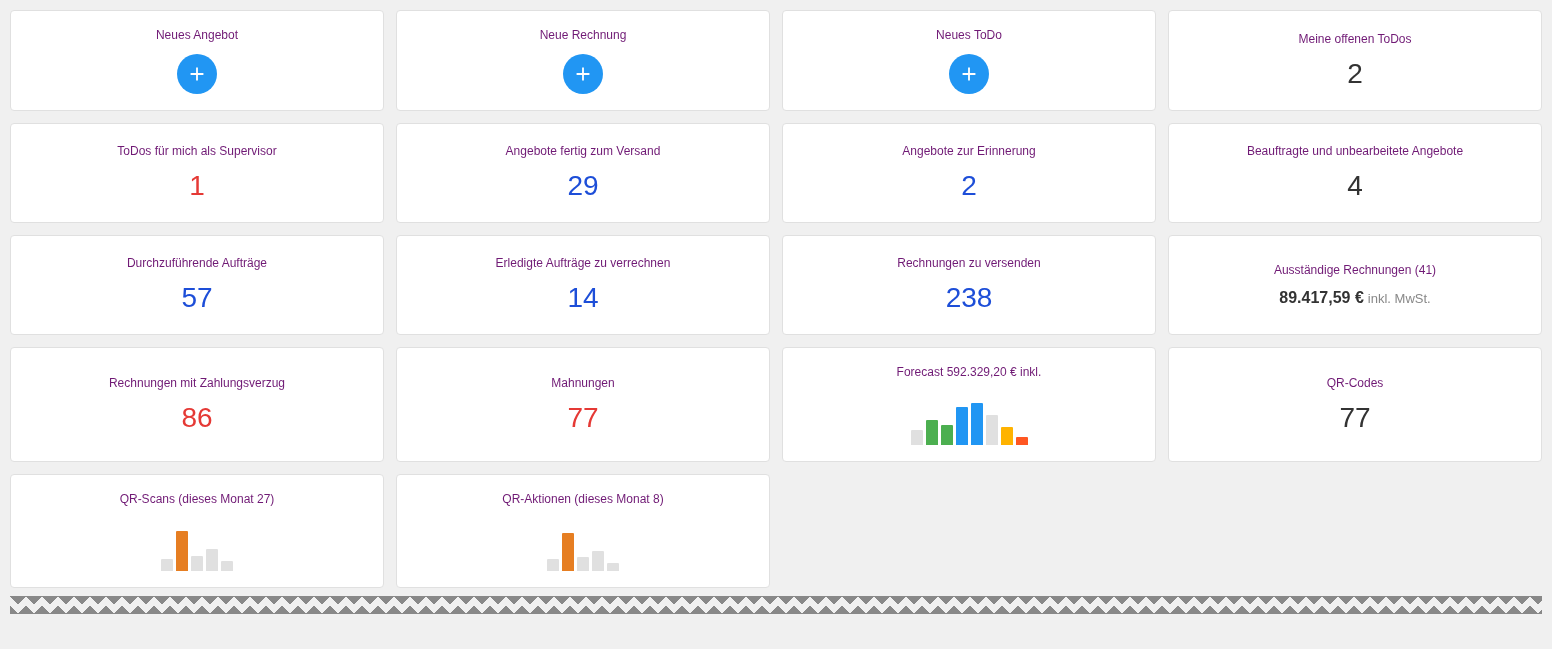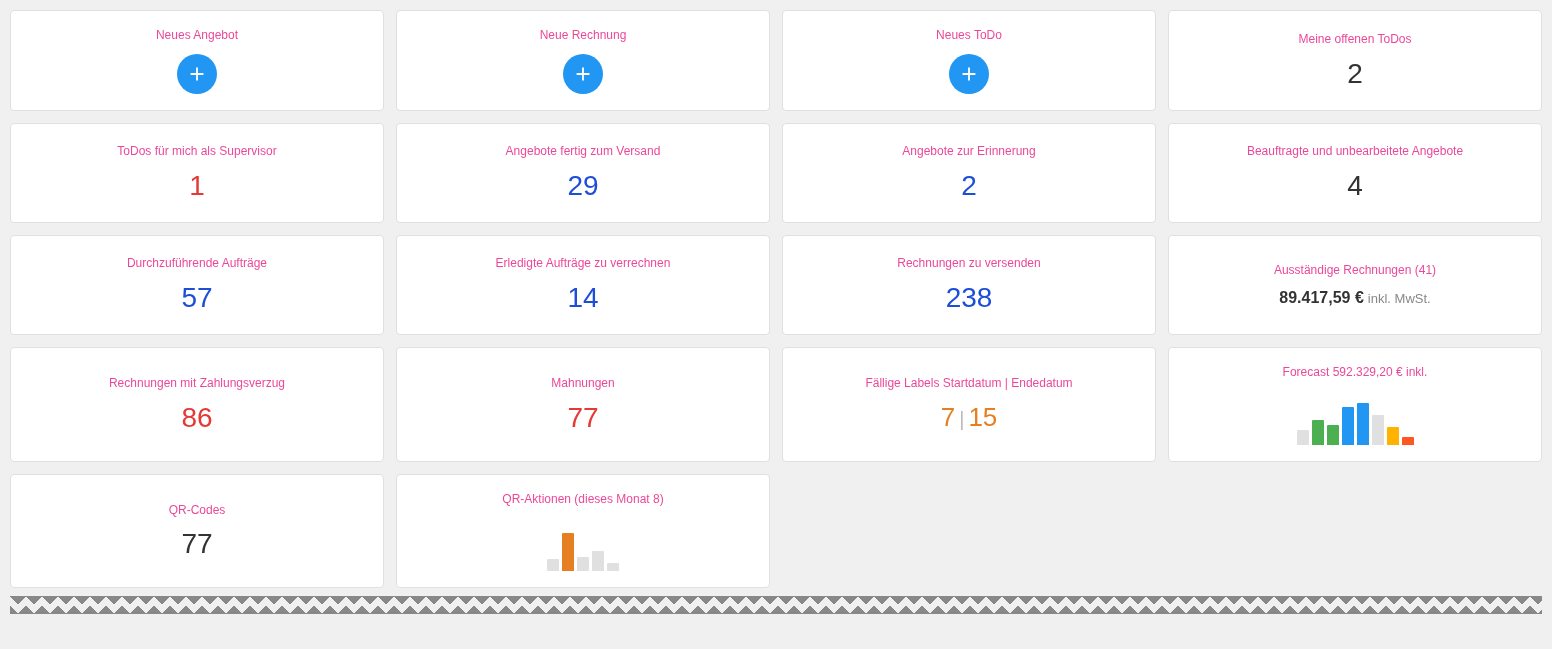--- a/index.html
+++ b/index.html
@@ -19,21 +19,21 @@
       border-radius: 4px;
       padding: 16px 12px;
       display: flex;
       flex-direction: column;
       align-items: center;
       min-height: 100px;
       justify-content: center;
     }
     .card-title {
       font-size: 12px;
-      color: #ec4899;
+      color: #701a75;
       text-align: center;
       margin-bottom: 10px;
       line-height: 1.4;
     }
     .card-value {
       font-size: 28px;
       font-weight: 400;
       text-align: center;
     }
     .card-value.red { color: #e53935; }
@@ -178,45 +178,47 @@
     </div>
     <div class="card">
       <div class="card-title">Rechnungen mit Zahlungsverzug</div>
       <div class="card-value red">86</div>
     </div>
     <div class="card">
       <div class="card-title">Mahnungen</div>
       <div class="card-value red">77</div>
     </div>
     <div class="card">
-      <div class="card-title">Fällige Labels Startdatum | Endedatum</div>
-      <div class="value-row">
-        <span class="fällig-value">7</span>
-        <span class="fällig-sep">|</span>
-        <span class="fällig-value">15</span>
-      </div>
-    </div>
-    <div class="card">
       <div class="card-title">Forecast 592.329,20 € inkl.</div>
       <div class="bar-chart">
         <div class="bar" style="height: 15px; background-color: rgb(224, 224, 224);"></div>
         <div class="bar" style="height: 25px; background-color: rgb(76, 175, 80);"></div>
         <div class="bar" style="height: 20px; background-color: rgb(76, 175, 80);"></div>
         <div class="bar" style="height: 38px; background-color: rgb(33, 150, 243);"></div>
         <div class="bar" style="height: 42px; background-color: rgb(33, 150, 243);"></div>
         <div class="bar" style="height: 30px; background-color: rgb(224, 224, 224);"></div>
         <div class="bar" style="height: 18px; background-color: rgb(255, 179, 0);"></div>
         <div class="bar" style="height: 8px; background-color: rgb(255, 87, 34);"></div>
       </div>
     </div>
     <div class="card">
       <div class="card-title">QR-Codes</div>
       <div class="card-value dark">77</div>
     </div>
     <div class="card">
+      <div class="card-title">QR-Scans (dieses Monat 27)</div>
+      <div class="bar-chart">
+        <div class="bar" style="height: 12px; background-color: rgb(224, 224, 224);"></div>
+        <div class="bar" style="height: 40px; background-color: rgb(230, 126, 34);"></div>
+        <div class="bar" style="height: 15px; background-color: rgb(224, 224, 224);"></div>
+        <div class="bar" style="height: 22px; background-color: rgb(224, 224, 224);"></div>
+        <div class="bar" style="height: 10px; background-color: rgb(224, 224, 224);"></div>
+      </div>
+    </div>
+    <div class="card">
       <div class="card-title">QR-Aktionen (dieses Monat 8)</div>
       <div class="bar-chart">
         <div class="bar" style="height: 12px; background-color: rgb(224, 224, 224);"></div>
         <div class="bar" style="height: 38px; background-color: rgb(230, 126, 34);"></div>
         <div class="bar" style="height: 14px; background-color: rgb(224, 224, 224);"></div>
         <div class="bar" style="height: 20px; background-color: rgb(224, 224, 224);"></div>
         <div class="bar" style="height: 8px; background-color: rgb(224, 224, 224);"></div>
       </div>
     </div>
   </div>

